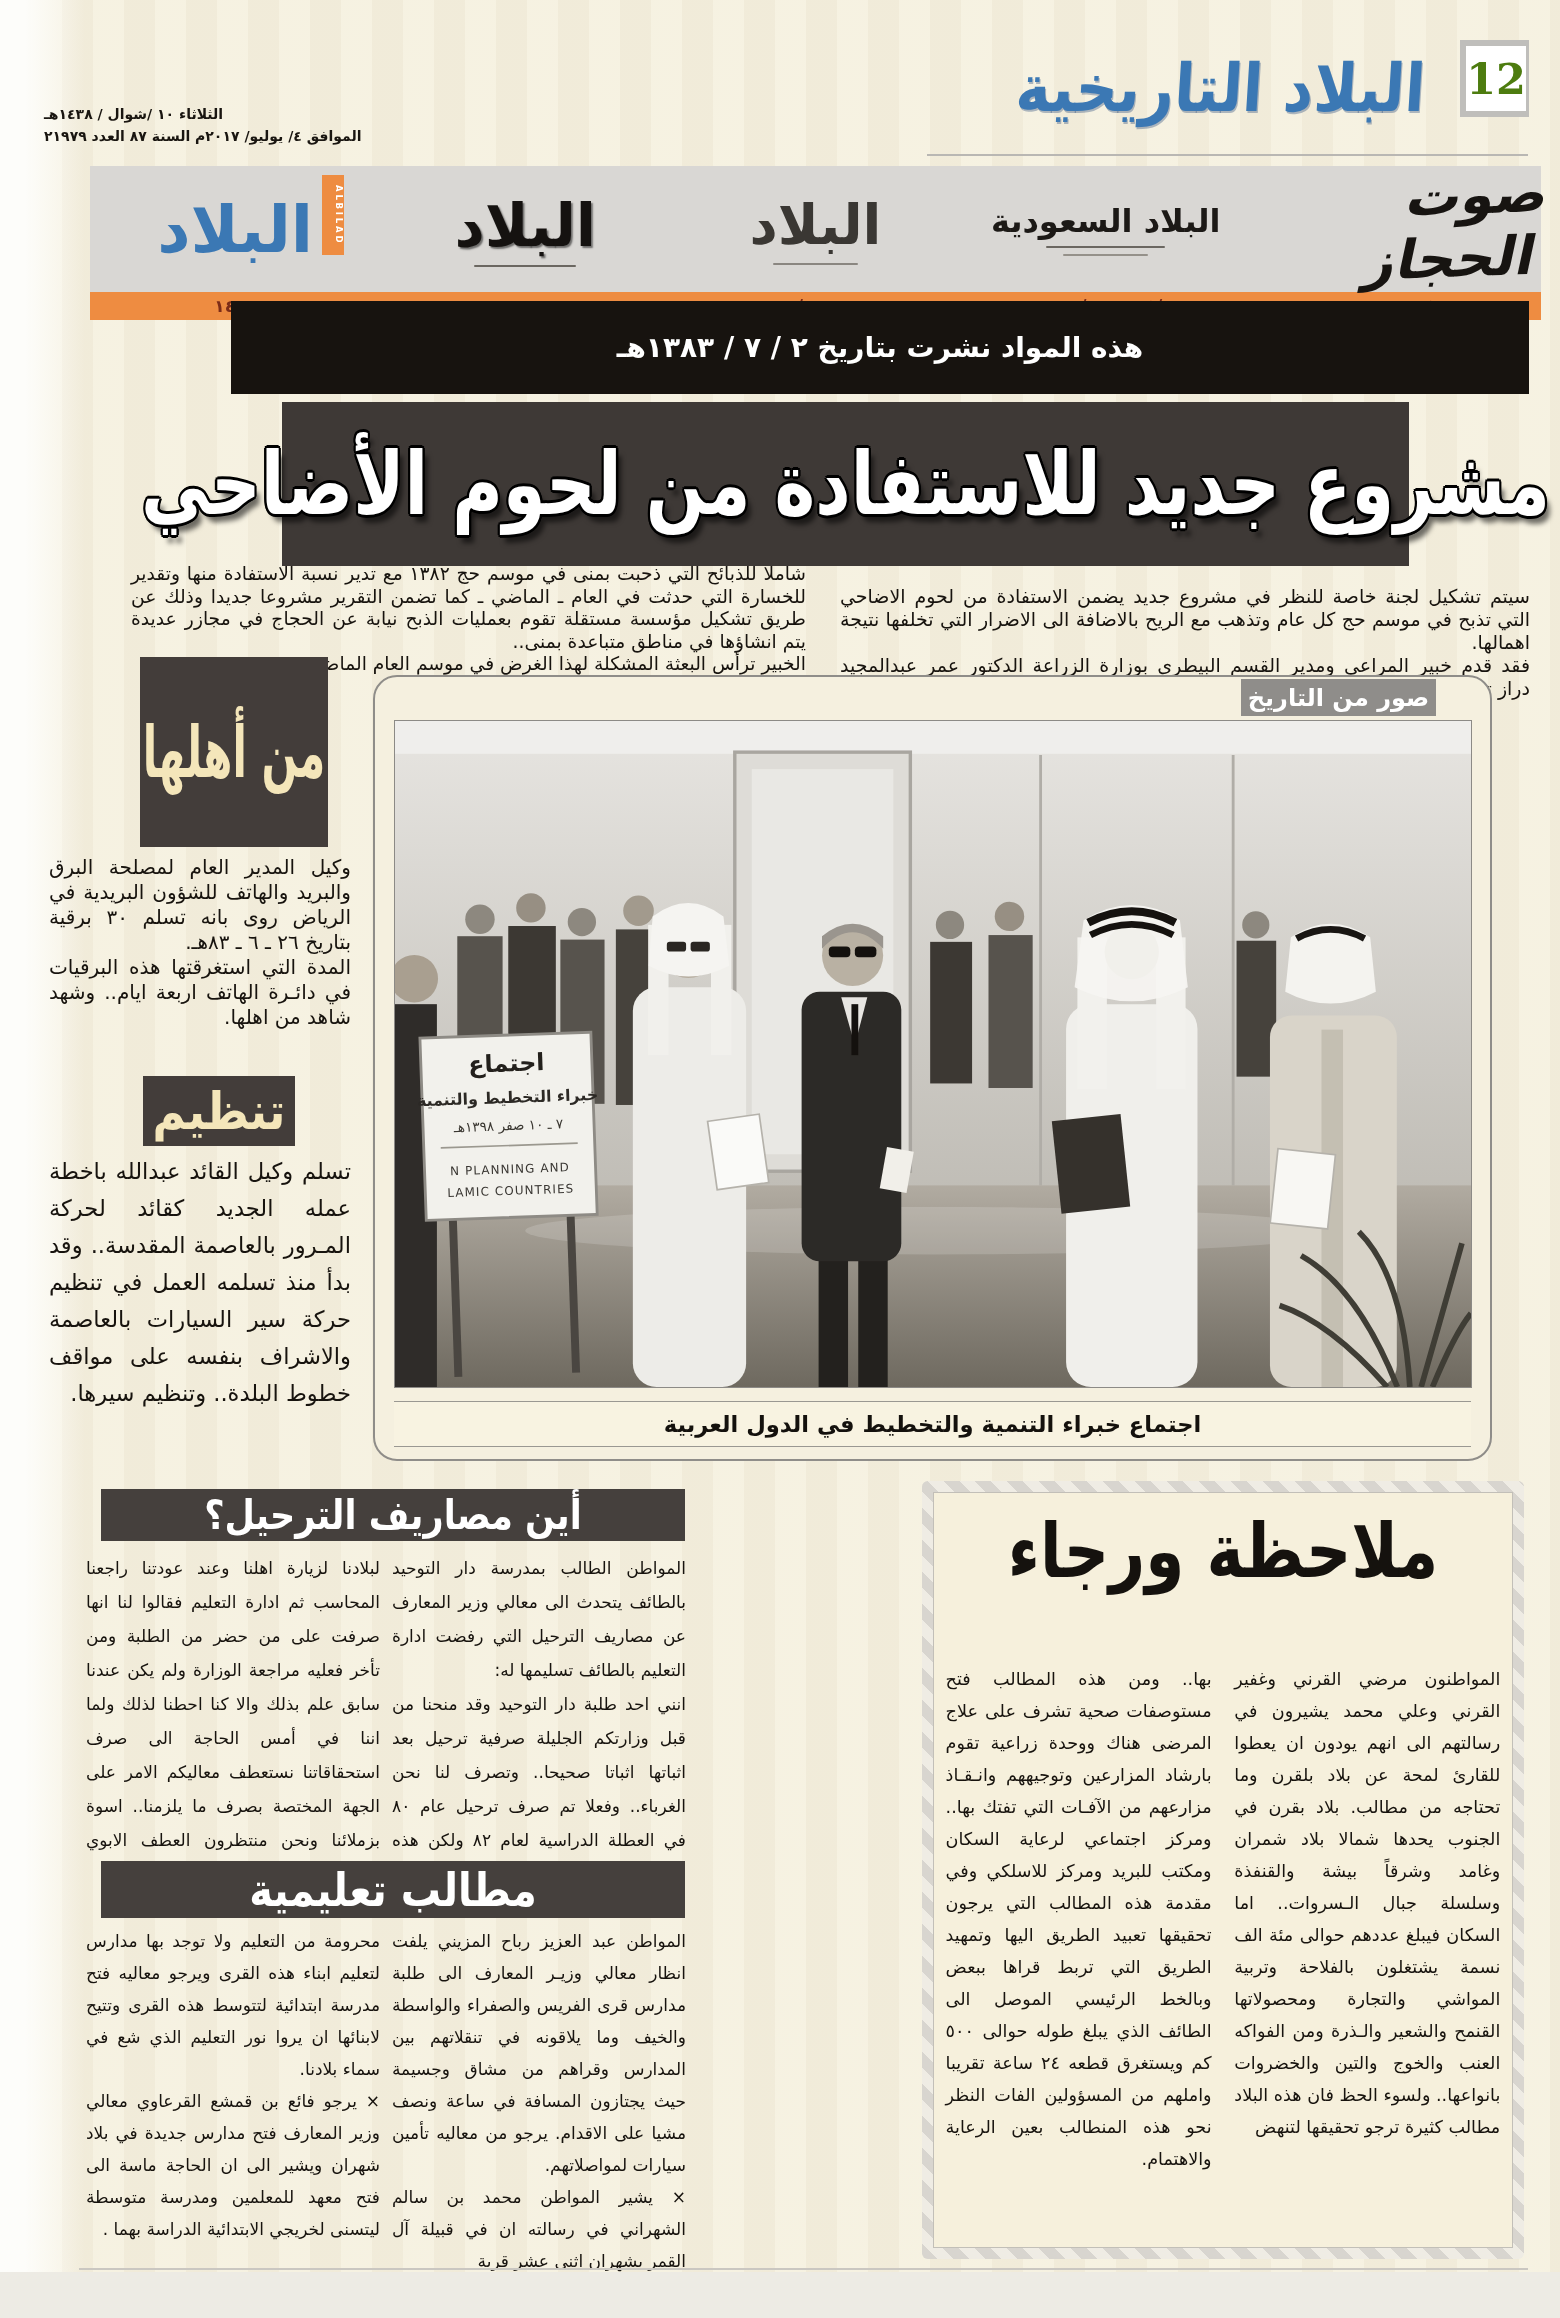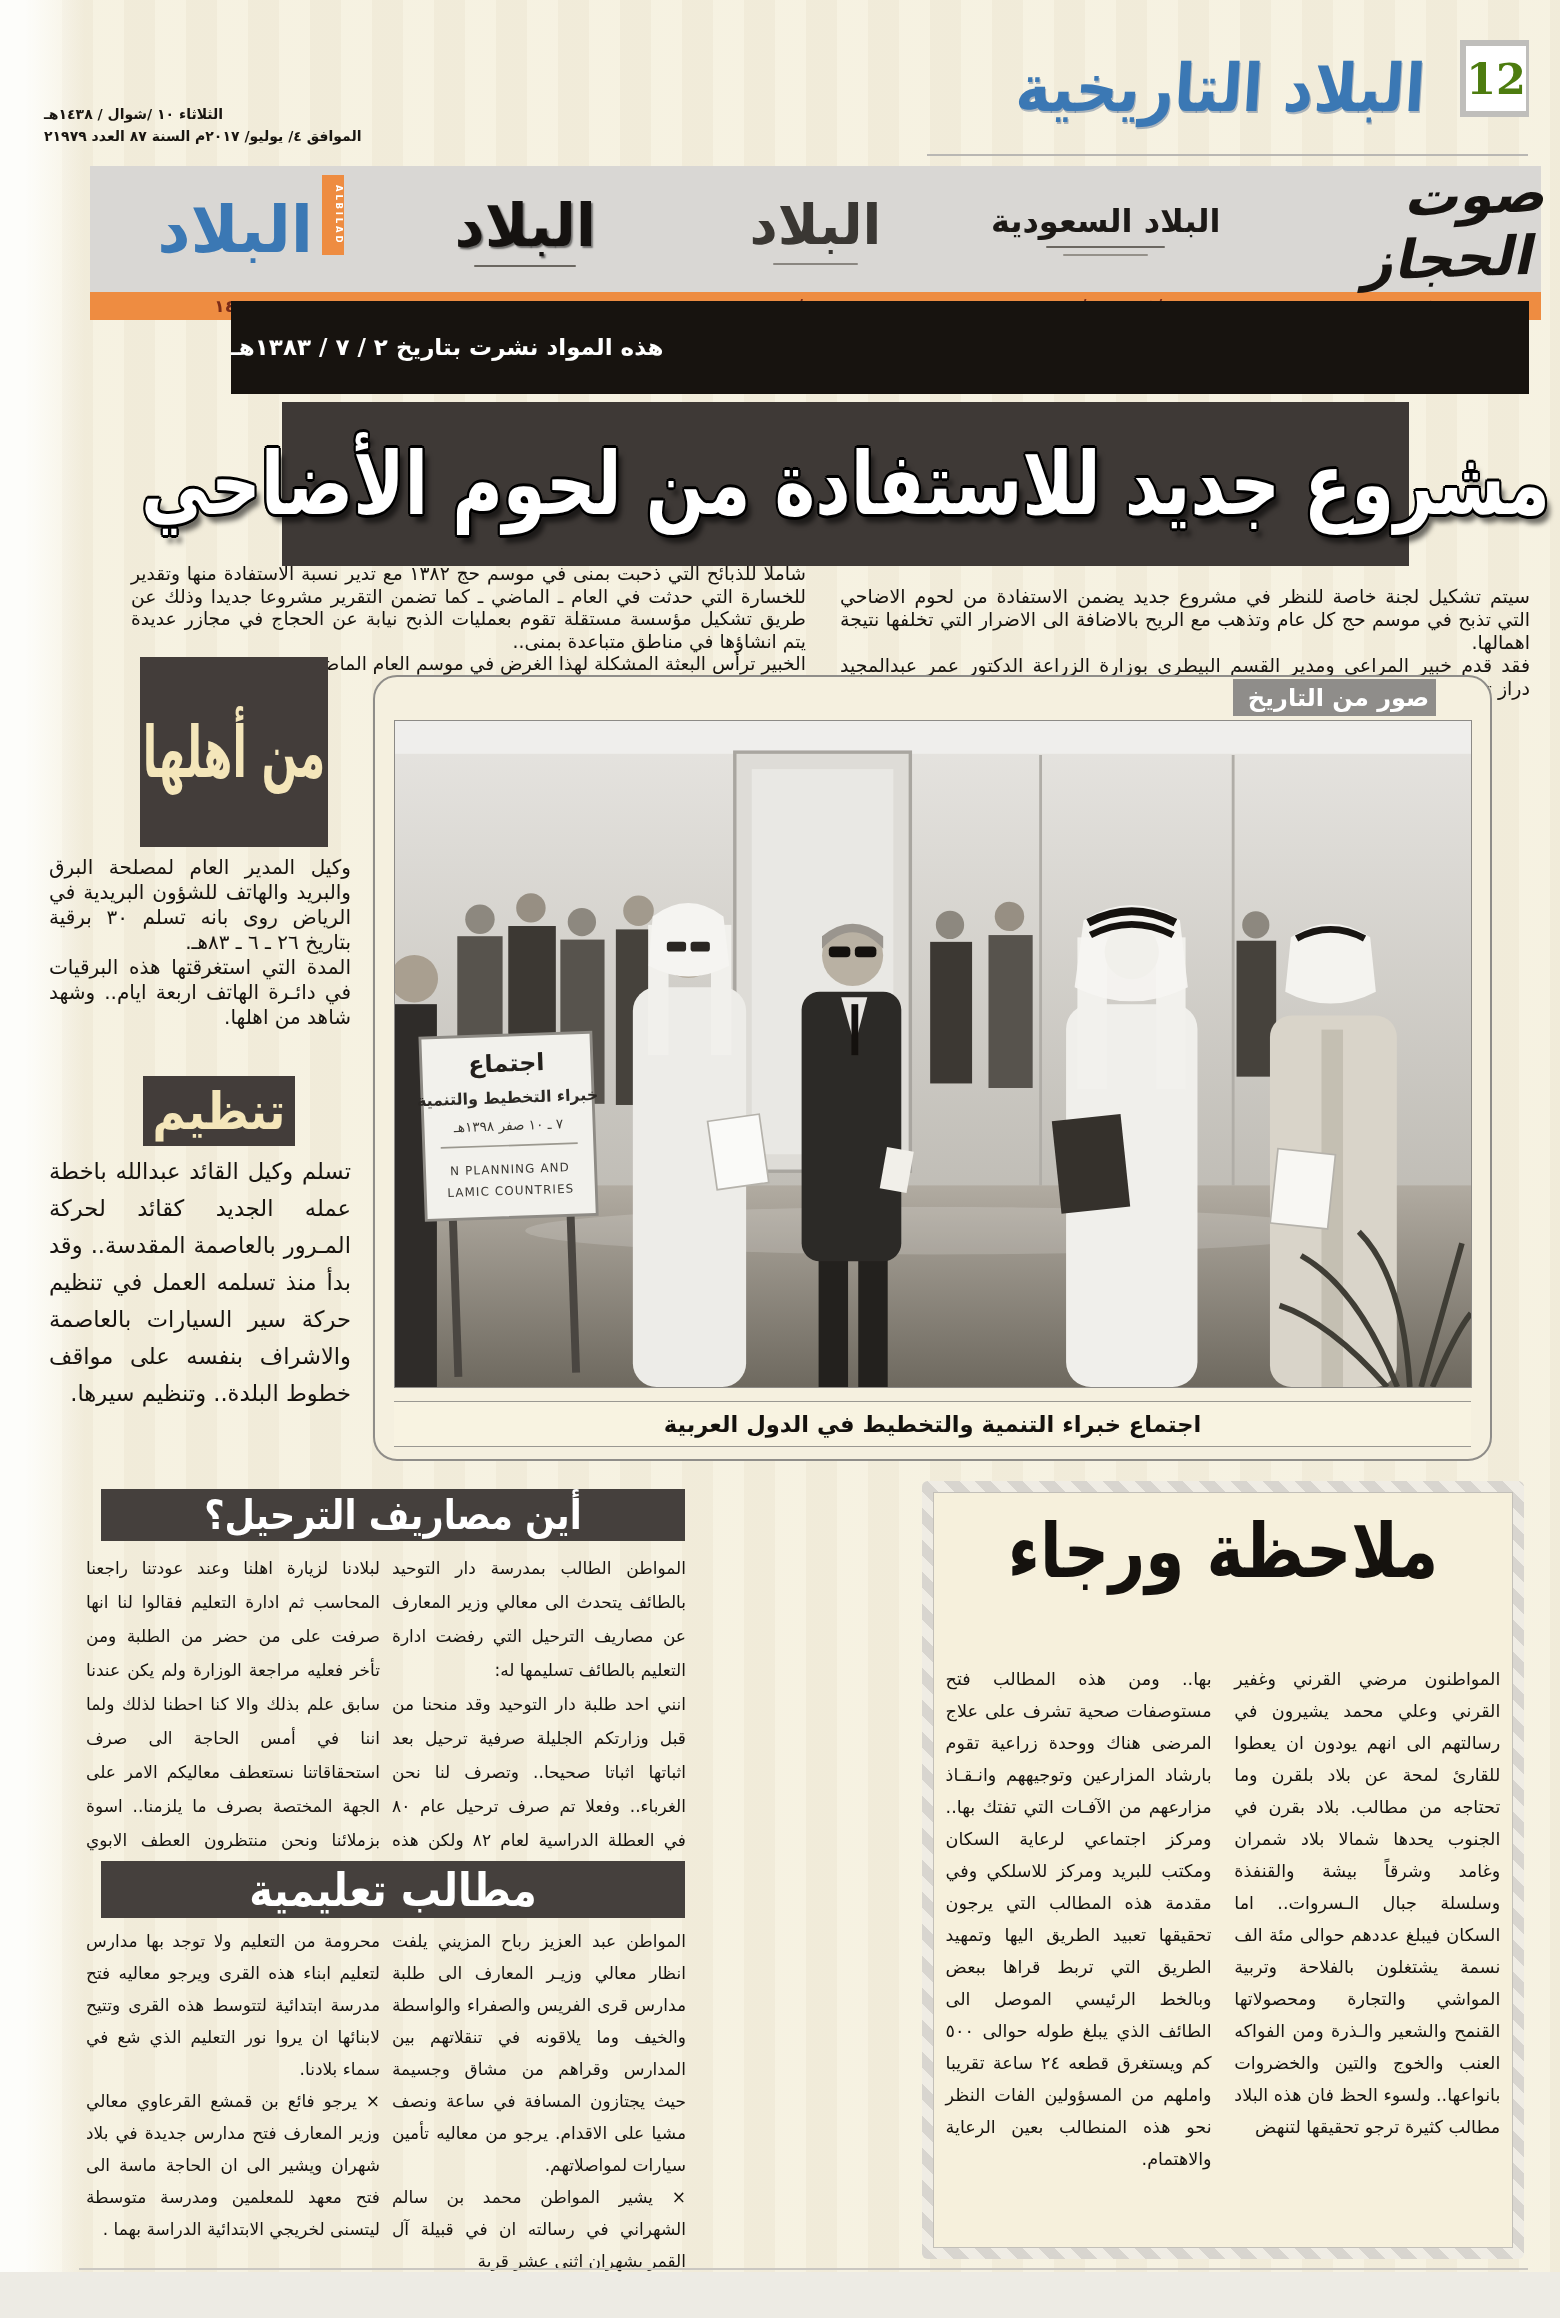--- a/index.html
+++ b/index.html
@@ -80,21 +80,21 @@
     </div>
     <div class="mast-orange">
       <div class="ycell">١٤٢٤</div>
       <div class="ycell">١٣٨٣</div>
       <div class="ycell">١٣٧٨ / ٧</div>
       <div class="ycell">١٣٦٥/٢ ـ ١٣٧٨/٧</div>
       <div class="ycell">١٣٥٠ ـ ١٣٦٠</div>
     </div>
   </div>
 
-  <div class="abs rtl" style="left:231px;top:301px;width:1298px;height:93px;background:#17130f;color:#fff;font-weight:bold;font-size:23px;text-align:left;line-height:93px;">هذه المواد نشرت بتاريخ ٢ / ٧ / ١٣٨٣هـ</div>
+  <div class="abs rtl" style="left:231px;top:301px;width:1298px;height:93px;background:#17130f;color:#fff;font-weight:bold;font-size:28px;text-align:center;line-height:93px;">هذه المواد نشرت بتاريخ ٢ / ٧ / ١٣٨٣هـ</div>
 
   <div class="abs darkbox" style="left:282px;top:402px;width:1127px;height:164px;background:#3e3936;text-align:center;">
     <span class="outline-white rtl" style="font-size:69px;transform:scaleY(1.25);">مشروع جديد للاستفادة من لحوم الأضاحي</span>
   </div>
 
   <div class="col" style="left:840px;top:585px;width:690px;font-size:19px;line-height:23px;">سيتم تشكيل لجنة خاصة للنظر في مشروع جديد يضمن الاستفادة من لحوم الاضاحي التي تذبح في موسم حج كل عام وتذهب مع الريح بالاضافة الى الاضرار التي تخلفها نتيجة اهمالها.
 فقد قدم خبير المراعي ومدير القسم البيطري بوزارة الزراعة الدكتور عمر عبدالمجيد دراز تقريرا مطولا عن وسائل زيادة الاستفادة من لحوم الاضاحي ضمنه احصاء</div>
   <div class="col" style="left:131px;top:563px;width:675px;font-size:18.7px;line-height:22.6px;">شاملا للذبائح التي ذحبت بمنى في موسم حج ١٣٨٢ مع تدير نسبة الاستفادة منها وتقدير للخسارة التي حدثت في العام ـ الماضي ـ كما تضمن التقرير مشروعا جديدا وذلك عن طريق تشكيل مؤسسة مستقلة تقوم بعمليات الذبح نيابة عن الحجاج في مجازر عديدة يتم انشاؤها في مناطق متباعدة بمنى..
 الخبير ترأس البعثة المشكلة لهذا الغرض في موسم العام الماضي..</div>
 
@@ -103,21 +103,21 @@
   </div>
   <div class="col" style="left:49px;top:855px;width:302px;font-size:20px;line-height:25px;">وكيل المدير العام لمصلحة البرق والبريد والهاتف للشؤون البريدية في الرياض روى بانه تسلم ٣٠ برقية بتاريخ ٢٦ ـ ٦ ـ ٨٣هـ.
 المدة التي استغرقتها هذه البرقيات في دائـرة الهاتف اربعة ايام.. وشهد شاهد من اهلها.</div>
 
   <div class="abs darkbox" style="left:143px;top:1076px;width:152px;height:70px;">
     <span class="cream rtl" style="font-size:45px;transform:scaleY(1.15);">تنظيم</span>
   </div>
   <div class="col" style="left:49px;top:1153px;width:302px;font-size:22.6px;line-height:37px;">تسلم وكيل القائد عبدالله باخطة عمله الجديد كقائد لحركة المـرور بالعاصمة المقدسة.. وقد بدأ منذ تسلمه العمل في تنظيم حركة سير السيارات بالعاصمة والاشراف بنفسه على مواقف خطوط البلدة.. وتنظيم سيرها.</div>
 
   <div class="abs photo-frame" style="left:373px;top:675px;width:1119px;height:786px;">
-    <div class="abs darkbox rtl" style="top:2.3px;right:54px;width:195px;height:37px;background:#8f8d8a;padding-left:8px;">
+    <div class="abs darkbox rtl" style="top:2.3px;right:54px;width:195px;height:37px;background:#8f8d8a;">
       <span class="whitehead" style="font-size:24px;">صور من التاريخ</span>
     </div>
 
     <div class="abs" style="left:19px;top:43px;width:1076px;height:666px;border:0.6px solid #8c8a86;overflow:hidden;background:#cfccc6;">
       <svg width="100%" height="100%" viewBox="0 0 1900 1176" preserveAspectRatio="none">
         <defs>
           <linearGradient id="gWall" x1="0" y1="0" x2="0" y2="1">
             <stop offset="0" stop-color="#e7e5e1"></stop>
               <stop offset="1" stop-color="#bfbcb5"></stop>
           </linearGradient>

